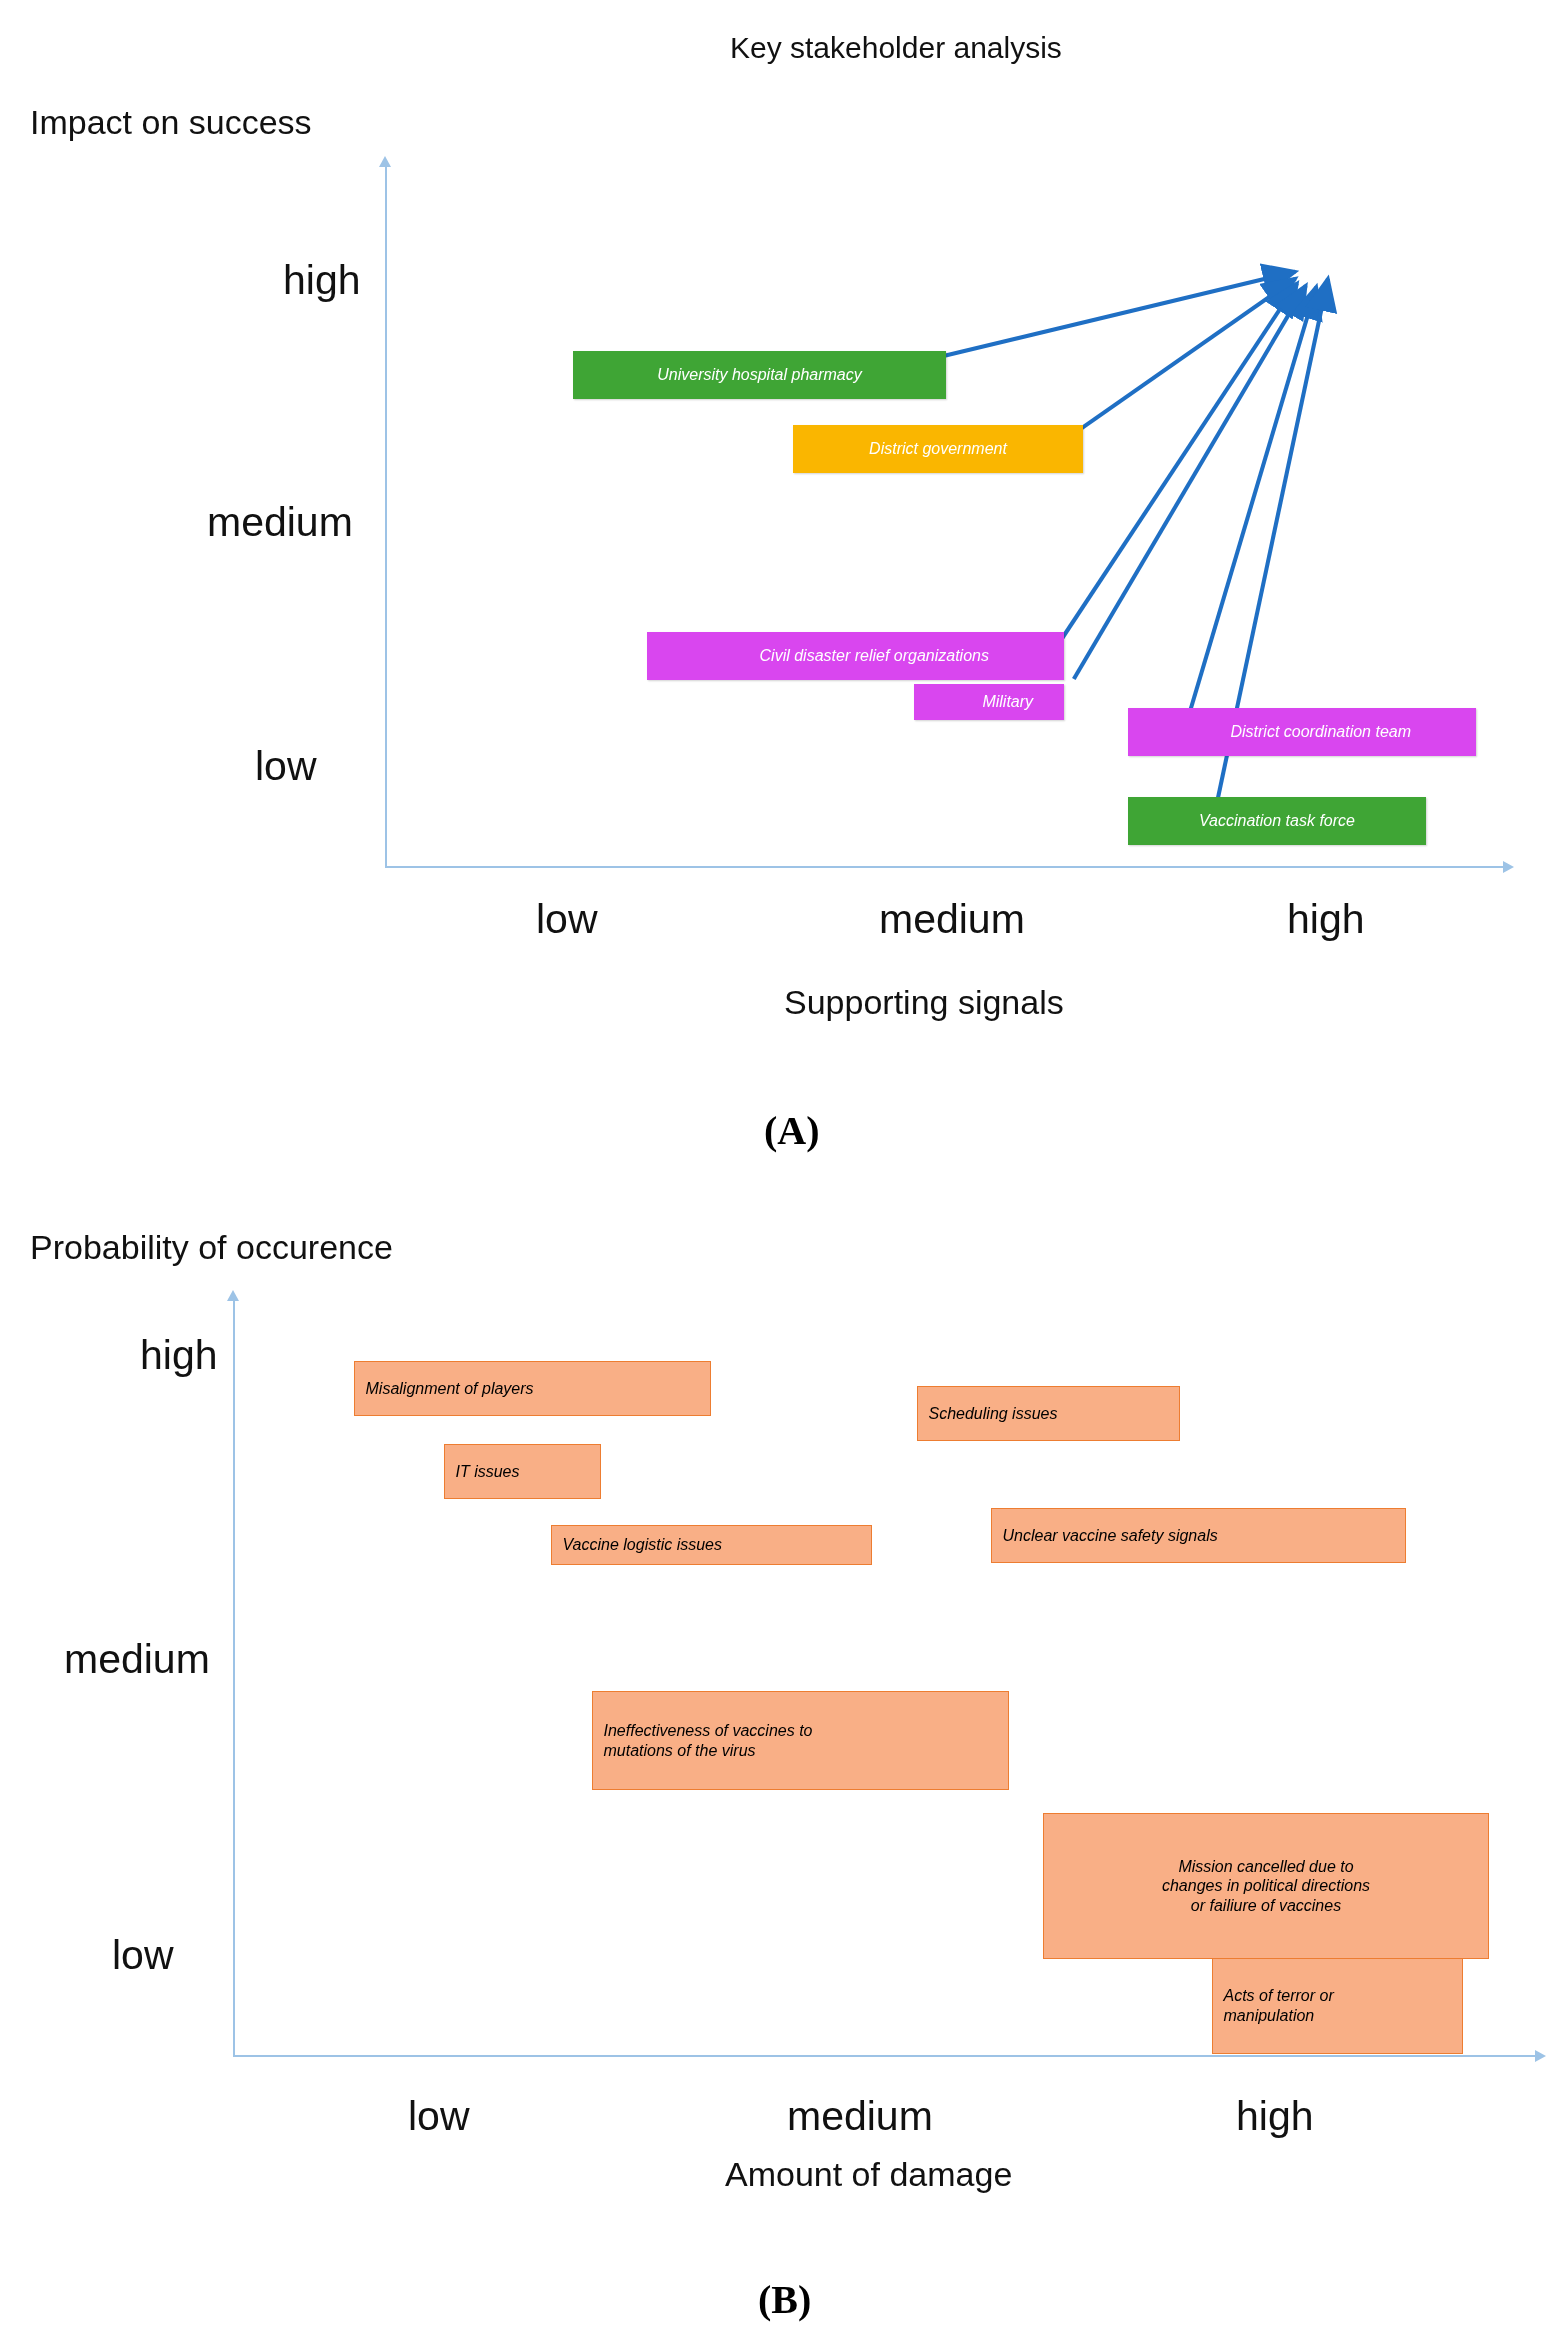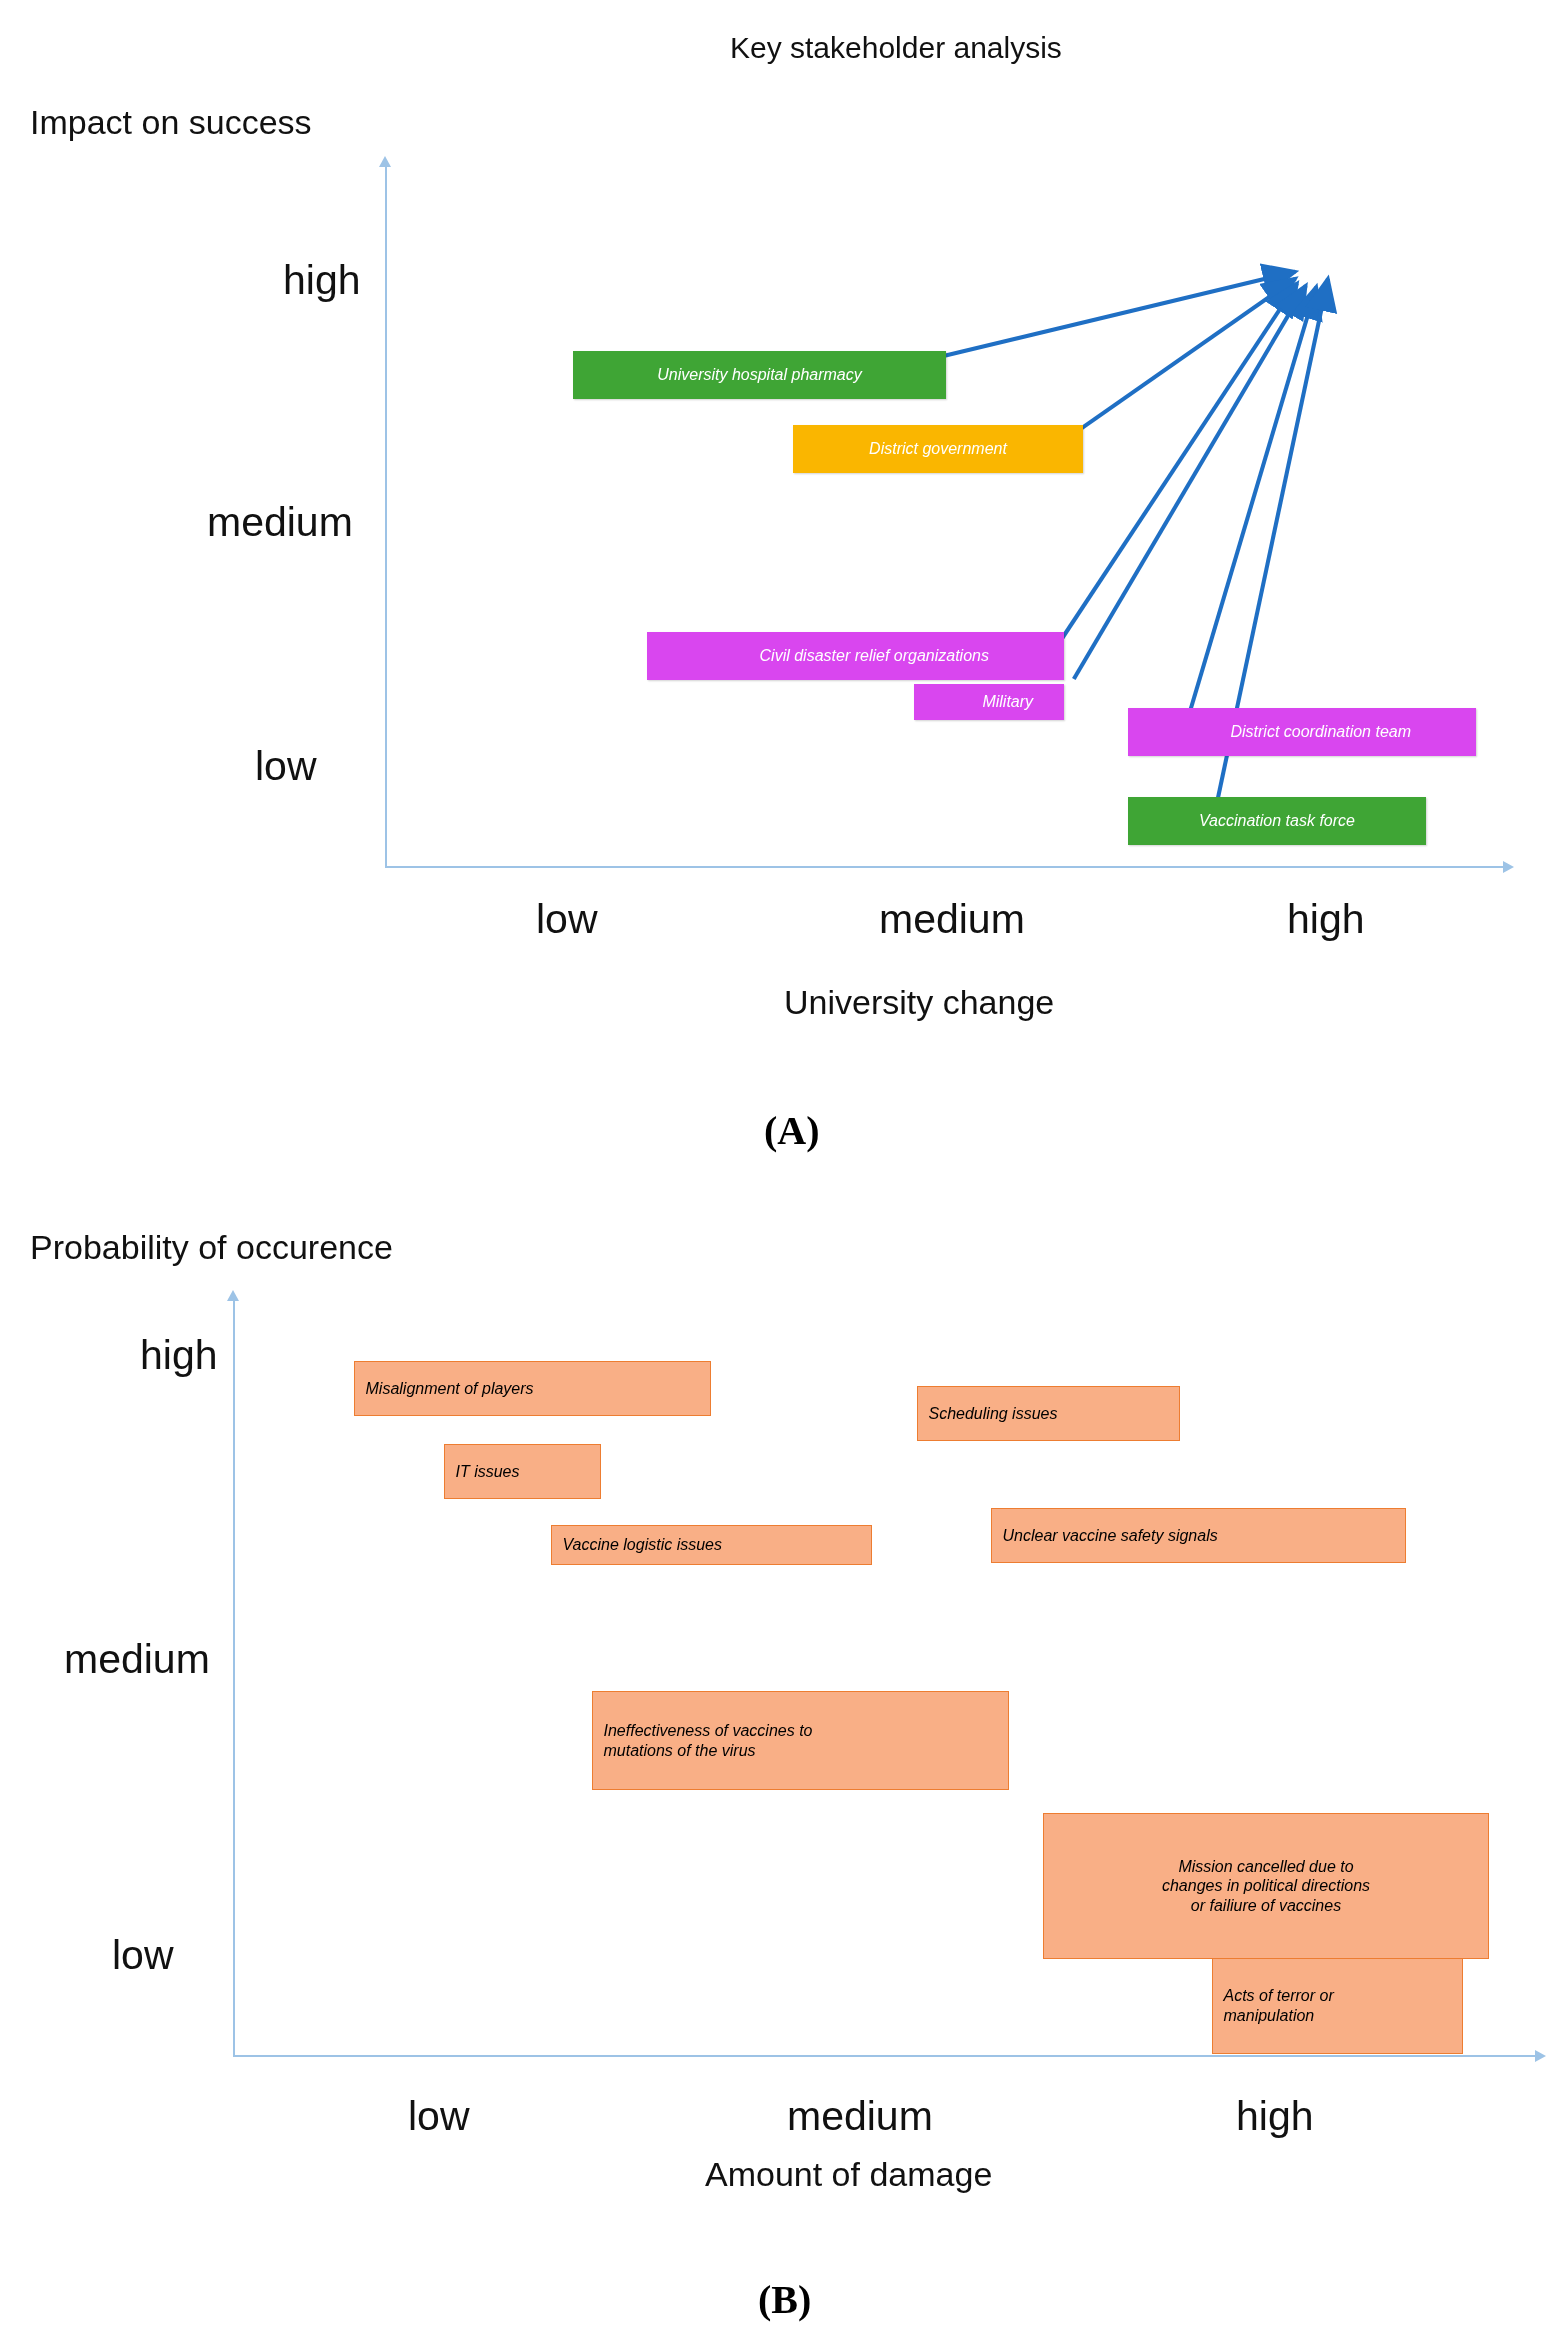--- a/index.html
+++ b/index.html
@@ -73,21 +73,21 @@
     <div class="axis-arrow arrow-right" style="left:1503px;top:861px;"></div>
 
     <div class="txt tick" style="left:283px;top:259px;">high</div>
     <div class="txt tick" style="left:207px;top:501px;">medium</div>
     <div class="txt tick" style="left:255px;top:745px;">low</div>
 
     <div class="txt tick" style="left:536px;top:898px;">low</div>
     <div class="txt tick" style="left:879px;top:898px;">medium</div>
     <div class="txt tick" style="left:1287px;top:898px;">high</div>
 
-    <div class="txt axis-name" style="left:784px;top:985px;">University change</div>
+    <div class="txt axis-name" style="left:784px;top:985px;">Supporting signals</div>
 
     <svg class="connectors" viewBox="0 0 2681 4018">
       <defs>
         <marker id="ah" markerWidth="10" markerHeight="10" refX="8" refY="4" orient="auto" markerUnits="strokeWidth">
           <path d="M0,0 L9,4 L0,8 z" fill="#1F6FC4"></path>
         </marker>
       </defs>
       <g stroke="#1F6FC4" stroke-width="7" fill="none" marker-end="url(#ah)">
         <line x1="1622" y1="610" x2="2222" y2="466"></line>
         <line x1="1855" y1="735" x2="2222" y2="478"></line>
@@ -136,21 +136,21 @@
     <div class="axis-arrow arrow-right" style="left:1535px;top:2050px;"></div>
 
     <div class="txt tick" style="left:140px;top:1334px;">high</div>
     <div class="txt tick" style="left:64px;top:1638px;">medium</div>
     <div class="txt tick" style="left:112px;top:1934px;">low</div>
 
     <div class="txt tick" style="left:408px;top:2095px;">low</div>
     <div class="txt tick" style="left:787px;top:2095px;">medium</div>
     <div class="txt tick" style="left:1236px;top:2095px;">high</div>
 
-    <div class="txt axis-name" style="left:705px;top:2157px;">Amount of damage</div>
+    <div class="txt axis-name" style="left:725px;top:2157px;">Amount of damage</div>
 
     <div class="box box-salmon left" style="left:354px;top:1361px;width:357px;height:55px;">
       <span class="lines">
         <span>Misalignment of players</span>
       </span>
     </div>
 
     <div class="box box-salmon left" style="left:444px;top:1444px;width:157px;height:55px;">
       <span class="lines">
         <span>IT issues</span>

